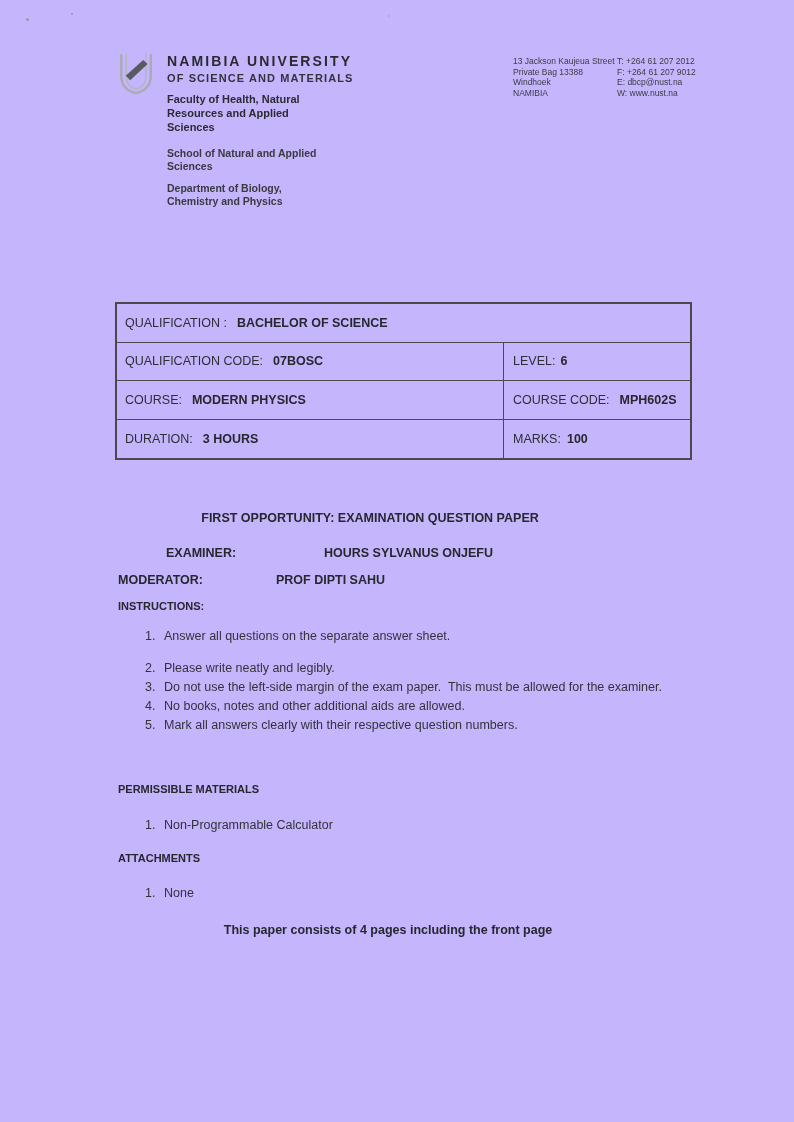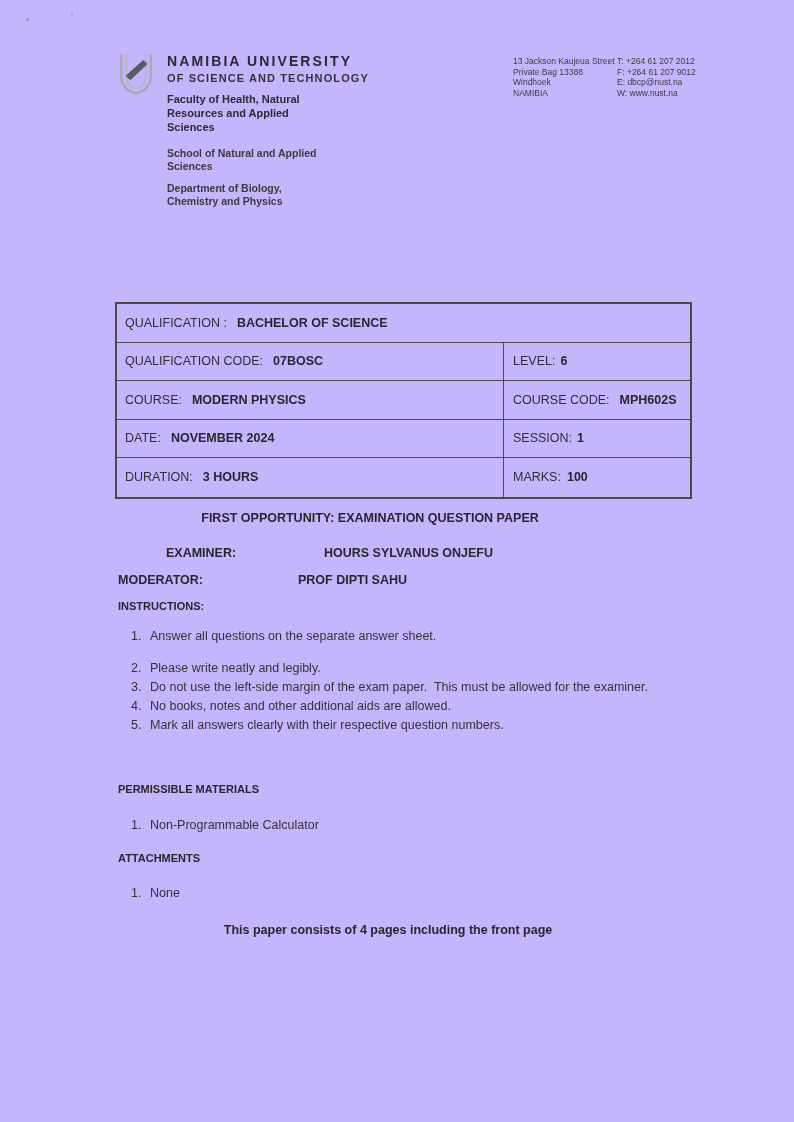--- a/index.html
+++ b/index.html
@@ -33,28 +33,28 @@
   .tcell-left { width:387px; height:100%; display:flex; align-items:center; padding-left:8px; border-right:1.5px solid #4a4a4e; }
   .tcell-right { flex:1; height:100%; display:flex; align-items:center; padding-left:9px; }
   .tlabel { font-weight:normal; color:#2e2e36; white-space:pre; }
   .tvalue { font-weight:bold; margin-left:10px; color:#27272e; white-space:pre; }
 
   
   .paper-title { position:absolute; left:370px; top:511px; transform:translateX(-50%); font-size:12.5px; font-weight:bold; white-space:nowrap; color:#27272e; }
   .meta-row { position:absolute; left:118px; display:flex; font-size:12.5px; font-weight:bold; color:#27272e; }
   .meta-row .meta-label { width:158px; }
   .row-examiner { top:546px;margin-left:48px; }
-  .row-moderator { top:573px;gap:22px; }
+  .row-moderator { top:573px; }
   .heading { position:absolute; left:118px; font-size:11px; font-weight:bold; color:#27272e; }
   .h-instructions { top:600px; }
   .h-permissible { top:783px; }
   .h-attachments { top:852px; }
 
   
-  ol.doc-list { position:absolute; left:100px; width:562px; list-style:decimal; padding-left:45px; font-size:12.5px; line-height:19px; color:#333339; }
+  ol.doc-list { position:absolute; left:114px; width:562px; list-style:decimal; padding-left:45px; font-size:12.5px; line-height:19px; color:#333339; }
   ol.doc-list li { padding-left:5px; }
   .instr-list { top:627px; }
   .instr-list li.gap-after { margin-bottom:13px; }
   .materials-list { top:816px; }
   .attach-list { top:884px; }
 
   .footer-note { position:absolute; left:388px; top:923px; transform:translateX(-50%); font-size:12.5px; font-weight:bold; white-space:nowrap; color:#27272e; }
 </style>
 </head>
 <body>
@@ -68,21 +68,21 @@
   <div class="logo">
     <svg viewBox="0 0 47 47" width="42" height="45">
       <path d="M7 2 V26 C7 37.5 14.5 43.5 23.5 45.5 C32.5 43.5 40 37.5 40 26 V2" fill="none" stroke="#a9abad" stroke-width="2.6"></path>
       <path d="M12.5 2 V26 C12.5 34.5 17 39.2 23.5 41 C30 39.2 34.5 34.5 34.5 26 V2" fill="none" stroke="#b4b6b8" stroke-width="1.5"></path>
       <polygon points="12,26 31.5,8.5 36.5,13 17,31" fill="#565b60"></polygon>
     </svg>
   </div>
 
   <div class="brand">
     <div class="brand-line1">NAMIBIA UNIVERSITY</div>
-    <div class="brand-line2">OF SCIENCE AND TECHNOLOGY</div>
+    <div class="brand-line2">OF SCIENCE AND MATERIALS</div>
   </div>
   <div class="faculty">Faculty of Health, Natural Resources and Applied Sciences</div>
   <div class="school">School of Natural and Applied Sciences</div>
   <div class="dept">Department of Biology, Chemistry and Physics</div>
 
   <div class="addr-block">
     <div class="addr-col">
       <div>13 Jackson Kaujeua Street</div>
       <div>Private Bag 13388</div>
       <div>Windhoek</div>
@@ -112,30 +112,20 @@
       </div>
     </div>
     <div class="trow">
       <div class="tcell-left">
         <span class="tlabel">COURSE:</span>
         <span class="tvalue">MODERN PHYSICS</span>
       </div>
       <div class="tcell-right">
         <span class="tlabel">COURSE CODE:</span>
         <span class="tvalue">MPH602S</span>
-      </div>
-    </div>
-    <div class="trow">
-      <div class="tcell-left">
-        <span class="tlabel">DATE:</span>
-        <span class="tvalue">NOVEMBER 2024</span>
-      </div>
-      <div class="tcell-right">
-        <span class="tlabel">SESSION:</span>
-        <span class="tvalue" style="margin-left:5px;">1</span>
       </div>
     </div>
     <div class="trow">
       <div class="tcell-left">
         <span class="tlabel">DURATION:</span>
         <span class="tvalue">3 HOURS</span>
       </div>
       <div class="tcell-right">
         <span class="tlabel">MARKS:</span>
         <span class="tvalue" style="margin-left:6px;">100</span>

